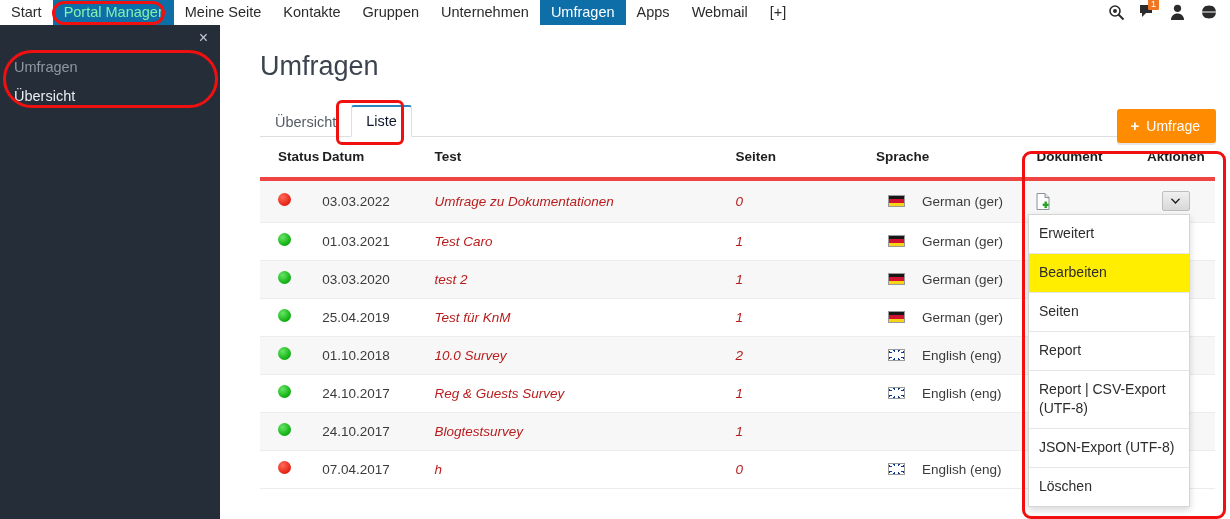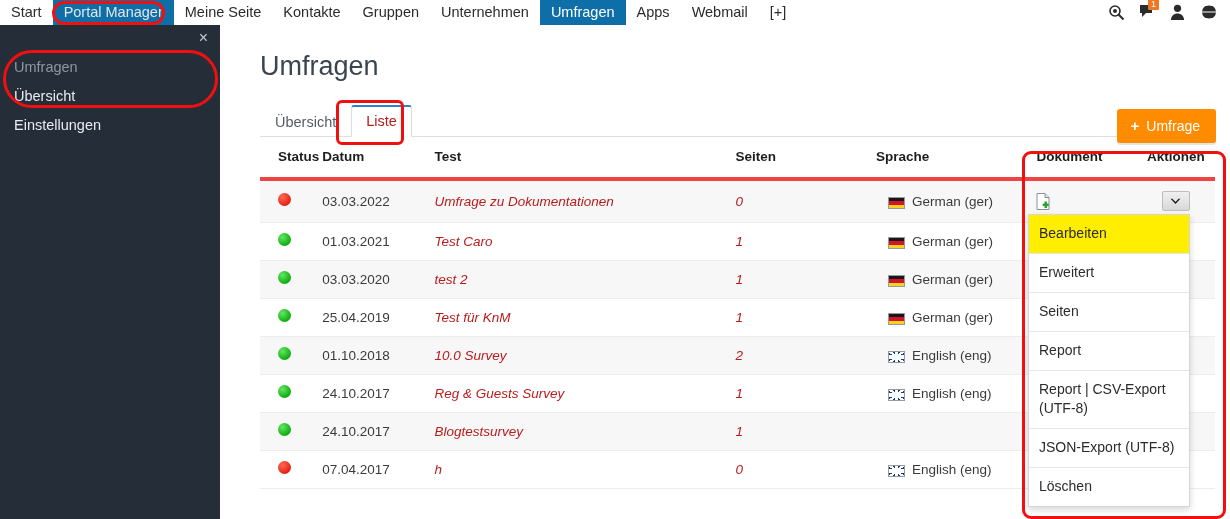--- a/index.html
+++ b/index.html
@@ -81,21 +81,21 @@
     display: flex; align-items: flex-end;
   }
   .tab {
     font-size: 14.5px; color: #555c66;
     padding: 6px 14px 7px 14px;
     cursor: pointer; background: transparent;
     border: 1px solid transparent; border-bottom: none;
     position: relative; top: 1px;
   }
   .tab.active {
-    color: #b91c1c;
+    color: #0f172a;
     background: #ffffff;
     border: 1px solid #dedede;
     border-top: 2px solid #2a85c4;
     border-bottom: 1px solid #ffffff;
     border-radius: 3px 3px 0 0;
   }
 
   
   #add-btn {
     position: absolute; right: 14px; top: 84px;
@@ -132,21 +132,21 @@
   .c-titel   { width: 300px; }
   .c-seiten  { width: 140px; }
   .c-sprache { width: 160px; }
   .c-dokument{ width: 100px; text-align: left; }
   .c-aktionen{ width: 78px; text-align: center; }
 
   .dot { display: inline-block; width: 13px; height: 13px; border-radius: 50%; }
   .dot.red   { background: radial-gradient(circle at 35% 32%, #ff6a57 0%, #e8291b 62%, #b5140b 100%); }
   .dot.green { background: radial-gradient(circle at 35% 32%, #67e667 0%, #16b516 62%, #0b7d0b 100%); }
   .link { color: #b91c1c; cursor: pointer; font-style: italic; }
-  .lang { display: flex; align-items: flex-end; gap: 7px; padding-left: 12px; }
+  .lang { display: flex; align-items: center; gap: 17px; padding-left: 12px; }
   .flag { width: 17px; height: 12px; display: inline-block; border: 1px solid #9a9a9a; position: relative; overflow: hidden; flex: none; }
   .flag-de { background: linear-gradient(to bottom, #171717 0 33.3%, #d2122e 33.3% 66.6%, #f7d417 66.6% 100%); }
   .flag-gb { background: #0b3b8c; }
   .flag-gb::before {
     content: ""; position: absolute; inset: -6px;
     background:
       linear-gradient(to bottom right, transparent calc(50% - 1.2px), #ffffff calc(50% - 1.2px), #ffffff calc(50% + 1.2px), transparent calc(50% + 1.2px)),
       linear-gradient(to bottom left,  transparent calc(50% - 1.2px), #ffffff calc(50% - 1.2px), #ffffff calc(50% + 1.2px), transparent calc(50% + 1.2px));
   }
   .flag-gb::after {
@@ -193,21 +193,21 @@
 </style>
 </head>
 <body>
 
 <div id="app">
 
   <div id="topnav">
     <div class="nav-item">
         <span>Start</span>
       </div>
-    <div class="nav-item" style="background:#0d6ea8;color:#e5e5e5;">
+    <div class="nav-item" style="background:#0d6ea8;color:#86efac;">
         <span>Portal Manager</span>
       </div>
     <div class="nav-item">
         <span>Meine Seite</span>
       </div>
     <div class="nav-item">
         <span>Kontakte</span>
       </div>
     <div class="nav-item">
         <span>Gruppen</span>
@@ -255,21 +255,20 @@
             <line x1="1" y1="8" x2="15" y2="8" stroke="#fff" stroke-width="1"></line>
           </svg>
       </span>
     </div>
   </div>
 
   <div id="sidebar">
     <div id="sidebar-close">×</div>
     <div class="side-head">Umfragen</div>
     <div class="side-item"><span>Übersicht</span></div>
-    <div class="side-item"><span>Einstellungen</span></div>
   </div>
 
   <div id="main">
 
     <div id="page-title">Umfragen</div>
 
     <div id="tabs">
       <div class="tab"><span>Übersicht</span></div>
       <div class="tab active"><span>Liste</span></div>
     </div>
@@ -409,22 +408,22 @@
               <td class="c-dokument"></td>
               <td class="c-aktionen"></td>
             </tr>
           </tbody>
       </table>
     </div>
 
   </div>
 
   <div id="dropdown">
+      <div class="menu-item">Erweitert</div>
       <div class="menu-item highlight">Bearbeiten</div>
-      <div class="menu-item">Erweitert</div>
       <div class="menu-item">Seiten</div>
       <div class="menu-item">Report</div>
       <div class="menu-item">Report | CSV-Export (UTF-8)</div>
       <div class="menu-item">JSON-Export (UTF-8)</div>
       <div class="menu-item">Löschen</div>
     </div>
 
   <div class="ann" id="ann-portal"></div>
   <div class="ann" id="ann-sidebar"></div>
   <div class="ann" id="ann-liste"></div>

